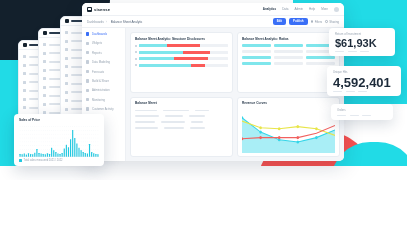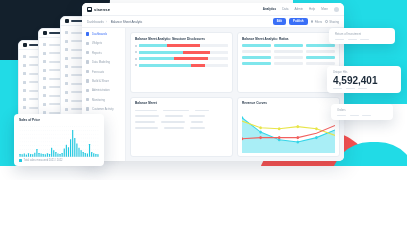--- a/index.html
+++ b/index.html
@@ -173,21 +173,21 @@
     padding:4px 6px 4px 6px;
   }
   .kpi-label { font-size:2.8px; color:#9aa5b2; margin-bottom:1.5px; white-space:nowrap;}
   .kpi-value { font-weight:bold; color:#1d2b3a; line-height:1; white-space:nowrap; }
   .kpi-foot { display:flex; gap:3.5px; margin-top:2.5px; }
   .kpi-foot i { display:block; width:9px; height:1.4px; background:#e4e9ef; border-radius:1px;}
 
   .kpi1 { right:12px; top:28px;  width:66px; }
   .kpi1 .kpi-value { font-size:11px; }
   .kpi2 { right:6px;  top:66px;  width:74px; }
-  .kpi2 .kpi-value { font-size:10px; }
+  .kpi2 .kpi-value { font-size:13px; }
   .kpi3 { right:14px; top:104px; width:62px; }
   .kpi3 .kpi-value { font-size:11px; }
 
   
   .barcard {
     position:absolute; left:14px; bottom:14px;
     width:90px; height:52px;
     background:#fff; border-radius:4px;
     box-shadow:0 5px 16px rgba(18,40,70,.18);
     padding:4px 5px;
@@ -543,20 +543,21 @@
           </div>
         </div>
       </div>
 
     </div>
   </div>
 </div>
 
 <div class="kpi kpi1">
   <div class="kpi-label">Return of Investment</div>
+  <div class="kpi-value">$61,93K</div>
   <div class="kpi-foot">
       <i></i>
       <i></i>
       <i></i>
     </div>
 </div>
 
 <div class="kpi kpi2">
   <div class="kpi-label">Unique Hits</div>
   <div class="kpi-value">4,592,401</div>

